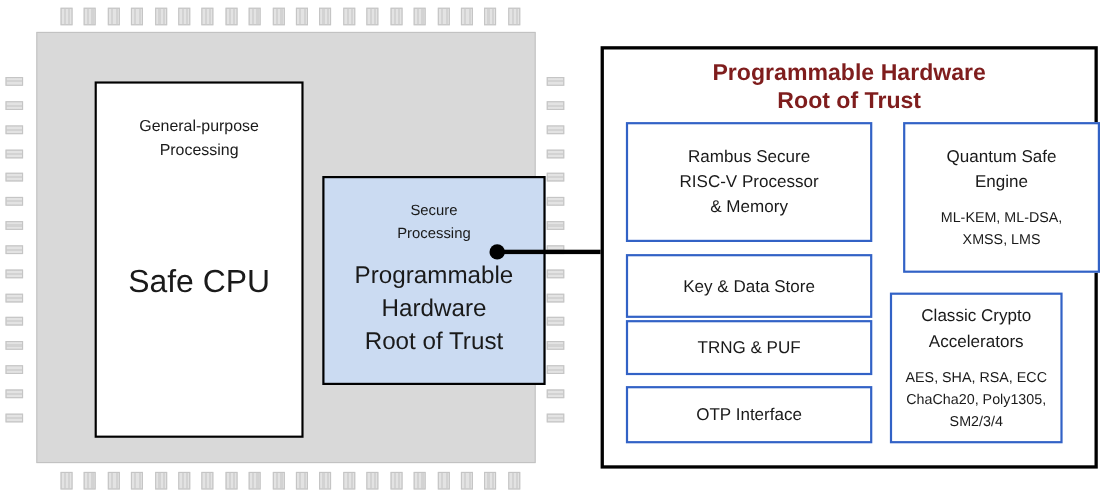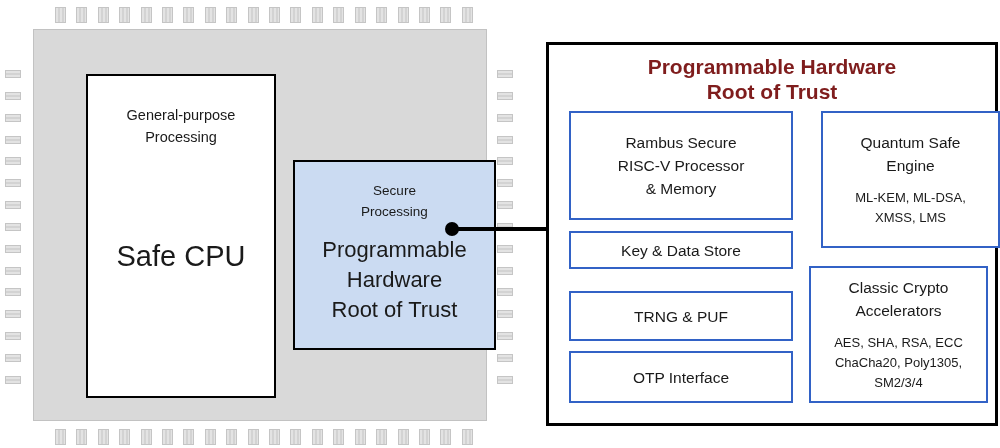--- a/index.html
+++ b/index.html
@@ -62,26 +62,26 @@
     color:#7f1d1d;font-weight:bold;font-size:21px;line-height:25px;
   }
   .block{
     position:absolute;background:#ffffff;border:2.5px solid #3262c6;box-sizing:border-box;
     display:flex;flex-direction:column;justify-content:center;align-items:center;text-align:center;
   }
   .block-label{font-size:15.5px;line-height:23px;}
   .block-detail{font-size:13px;line-height:20px;margin-top:11px;}
   
   .b-riscv{left:20px;top:66px;width:224px;height:109px;}
-  .b-keystore{left:20px;top:186px;width:224px;height:38px;}
+  .b-keystore{left:20px;top:186px;width:224px;height:58px;}
   .b-trng{left:20px;top:246px;width:224px;height:50px;}
   .b-otp{left:20px;top:306px;width:224px;height:52px;}
   
   .b-qse{left:272px;top:66px;width:179px;height:137px;}
-  .b-classic{left:260px;top:221px;width:179px;height:137px;}
+  .b-classic{left:260px;top:221px;width:157px;height:137px;}
 </style>
 </head>
 <body>
 
 <div class="stage">
 
   <div class="chip-body">
     <div class="host-box">
       <div class="host-sub pre">General-purpose
 Processing</div>

